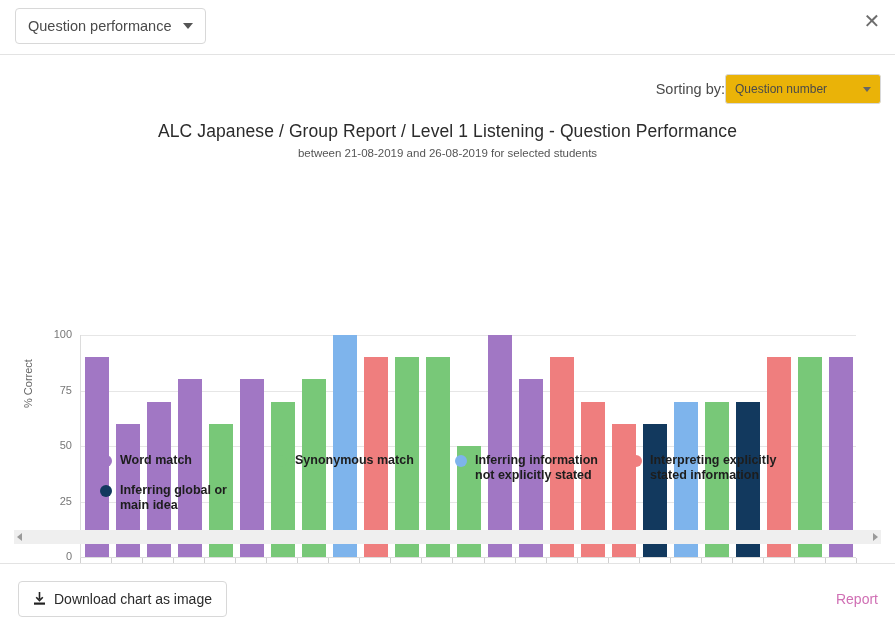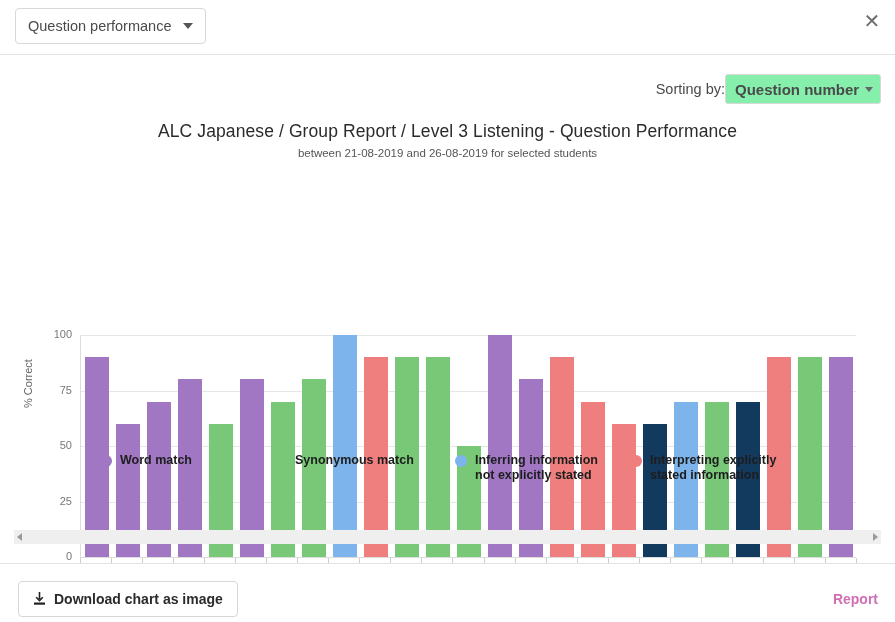--- a/index.html
+++ b/index.html
@@ -57,27 +57,26 @@
     display: flex; align-items: center;
   }
   .sorting-label {
     font-size: 14.5px; color: #4a4a4a; 
   }
   .sort-select {
     height: 30px;
     width: 156px;
     border: 1px solid #d8d8d8;
     border-radius: 3px;
-    background: #86efac;
+    background: #eab308;
     display: flex; align-items: center;
     padding: 0 9px;
-    font-size: 15px;
+    font-size: 12px;
     color: #4a4a4a;
     cursor: pointer;
-    font-weight: bold;
   }
   .sort-select .label { flex: 1; white-space: nowrap; }
   .sort-select .caret {
     border-left: 4.5px solid transparent;
     border-right: 4.5px solid transparent;
     border-top: 5.5px solid #666;
     margin-left: 6px;
   }
 
   
@@ -221,21 +220,20 @@
     border-left: 5px solid #9a9a9a;
   }
 
   
   .footer {
     position: absolute;
     left: 0; top: 563px;
     width: 895px; height: 59px;
     border-top: 1px solid #e3e3e3;
     background: #fff;
-    font-weight: bold;
   }
   .download-btn {
     position: absolute;
     left: 18px; top: 17px;
     height: 36px;
     border: 1px solid #d8d8d8;
     border-radius: 4px;
     background: #fff;
     display: flex; align-items: center;
     padding: 0 14px;
@@ -267,21 +265,21 @@
 </div>
 
 <div class="sorting-row">
   <span class="sorting-label">Sorting by:</span>
   <div class="sort-select">
     <span class="label">Question number</span>
     <span class="caret"></span>
   </div>
 </div>
 
-<div class="chart-title">ALC Japanese / Group Report / Level 3 Listening - Question Performance</div>
+<div class="chart-title">ALC Japanese / Group Report / Level 1 Listening - Question Performance</div>
 <div class="chart-subtitle">between 21-08-2019 and 26-08-2019 for selected students</div>
 
 <div class="plot-wrap">
   <div class="ylabel">% Correct</div>
   <div class="yticks-col" id="yticks">
       <div class="ytick" style="top: 169px;">100</div>
       <div class="ytick" style="top: 224.5px;">75</div>
       <div class="ytick" style="top: 280px;">50</div>
       <div class="ytick" style="top: 335.5px;">25</div>
       <div class="ytick" style="top: 391px;">0</div>
@@ -388,20 +386,25 @@
     <div class="legend-item" style="left: 630px; top: 3px;">
       <span class="legend-dot" style="background: rgb(239, 126, 126);"></span>
       <span class="legend-text">Interpreting explicitly
 stated information</span>
     </div>
     <div class="legend-item" style="left: 455px; top: 3px;">
       <span class="legend-dot" style="background: rgb(126, 180, 236);"></span>
       <span class="legend-text">Inferring information
 not explicitly stated</span>
     </div>
+    <div class="legend-item" style="left: 100px; top: 33px;">
+      <span class="legend-dot" style="background: rgb(18, 57, 94);"></span>
+      <span class="legend-text">Inferring global or
+main idea</span>
+    </div>
   </div>
 
 <div class="hscroll">
   <span class="arrow-left"></span>
   <span class="arrow-right"></span>
 </div>
 
 <div class="footer">
   <div class="download-btn">
     <span class="dl-icon">

